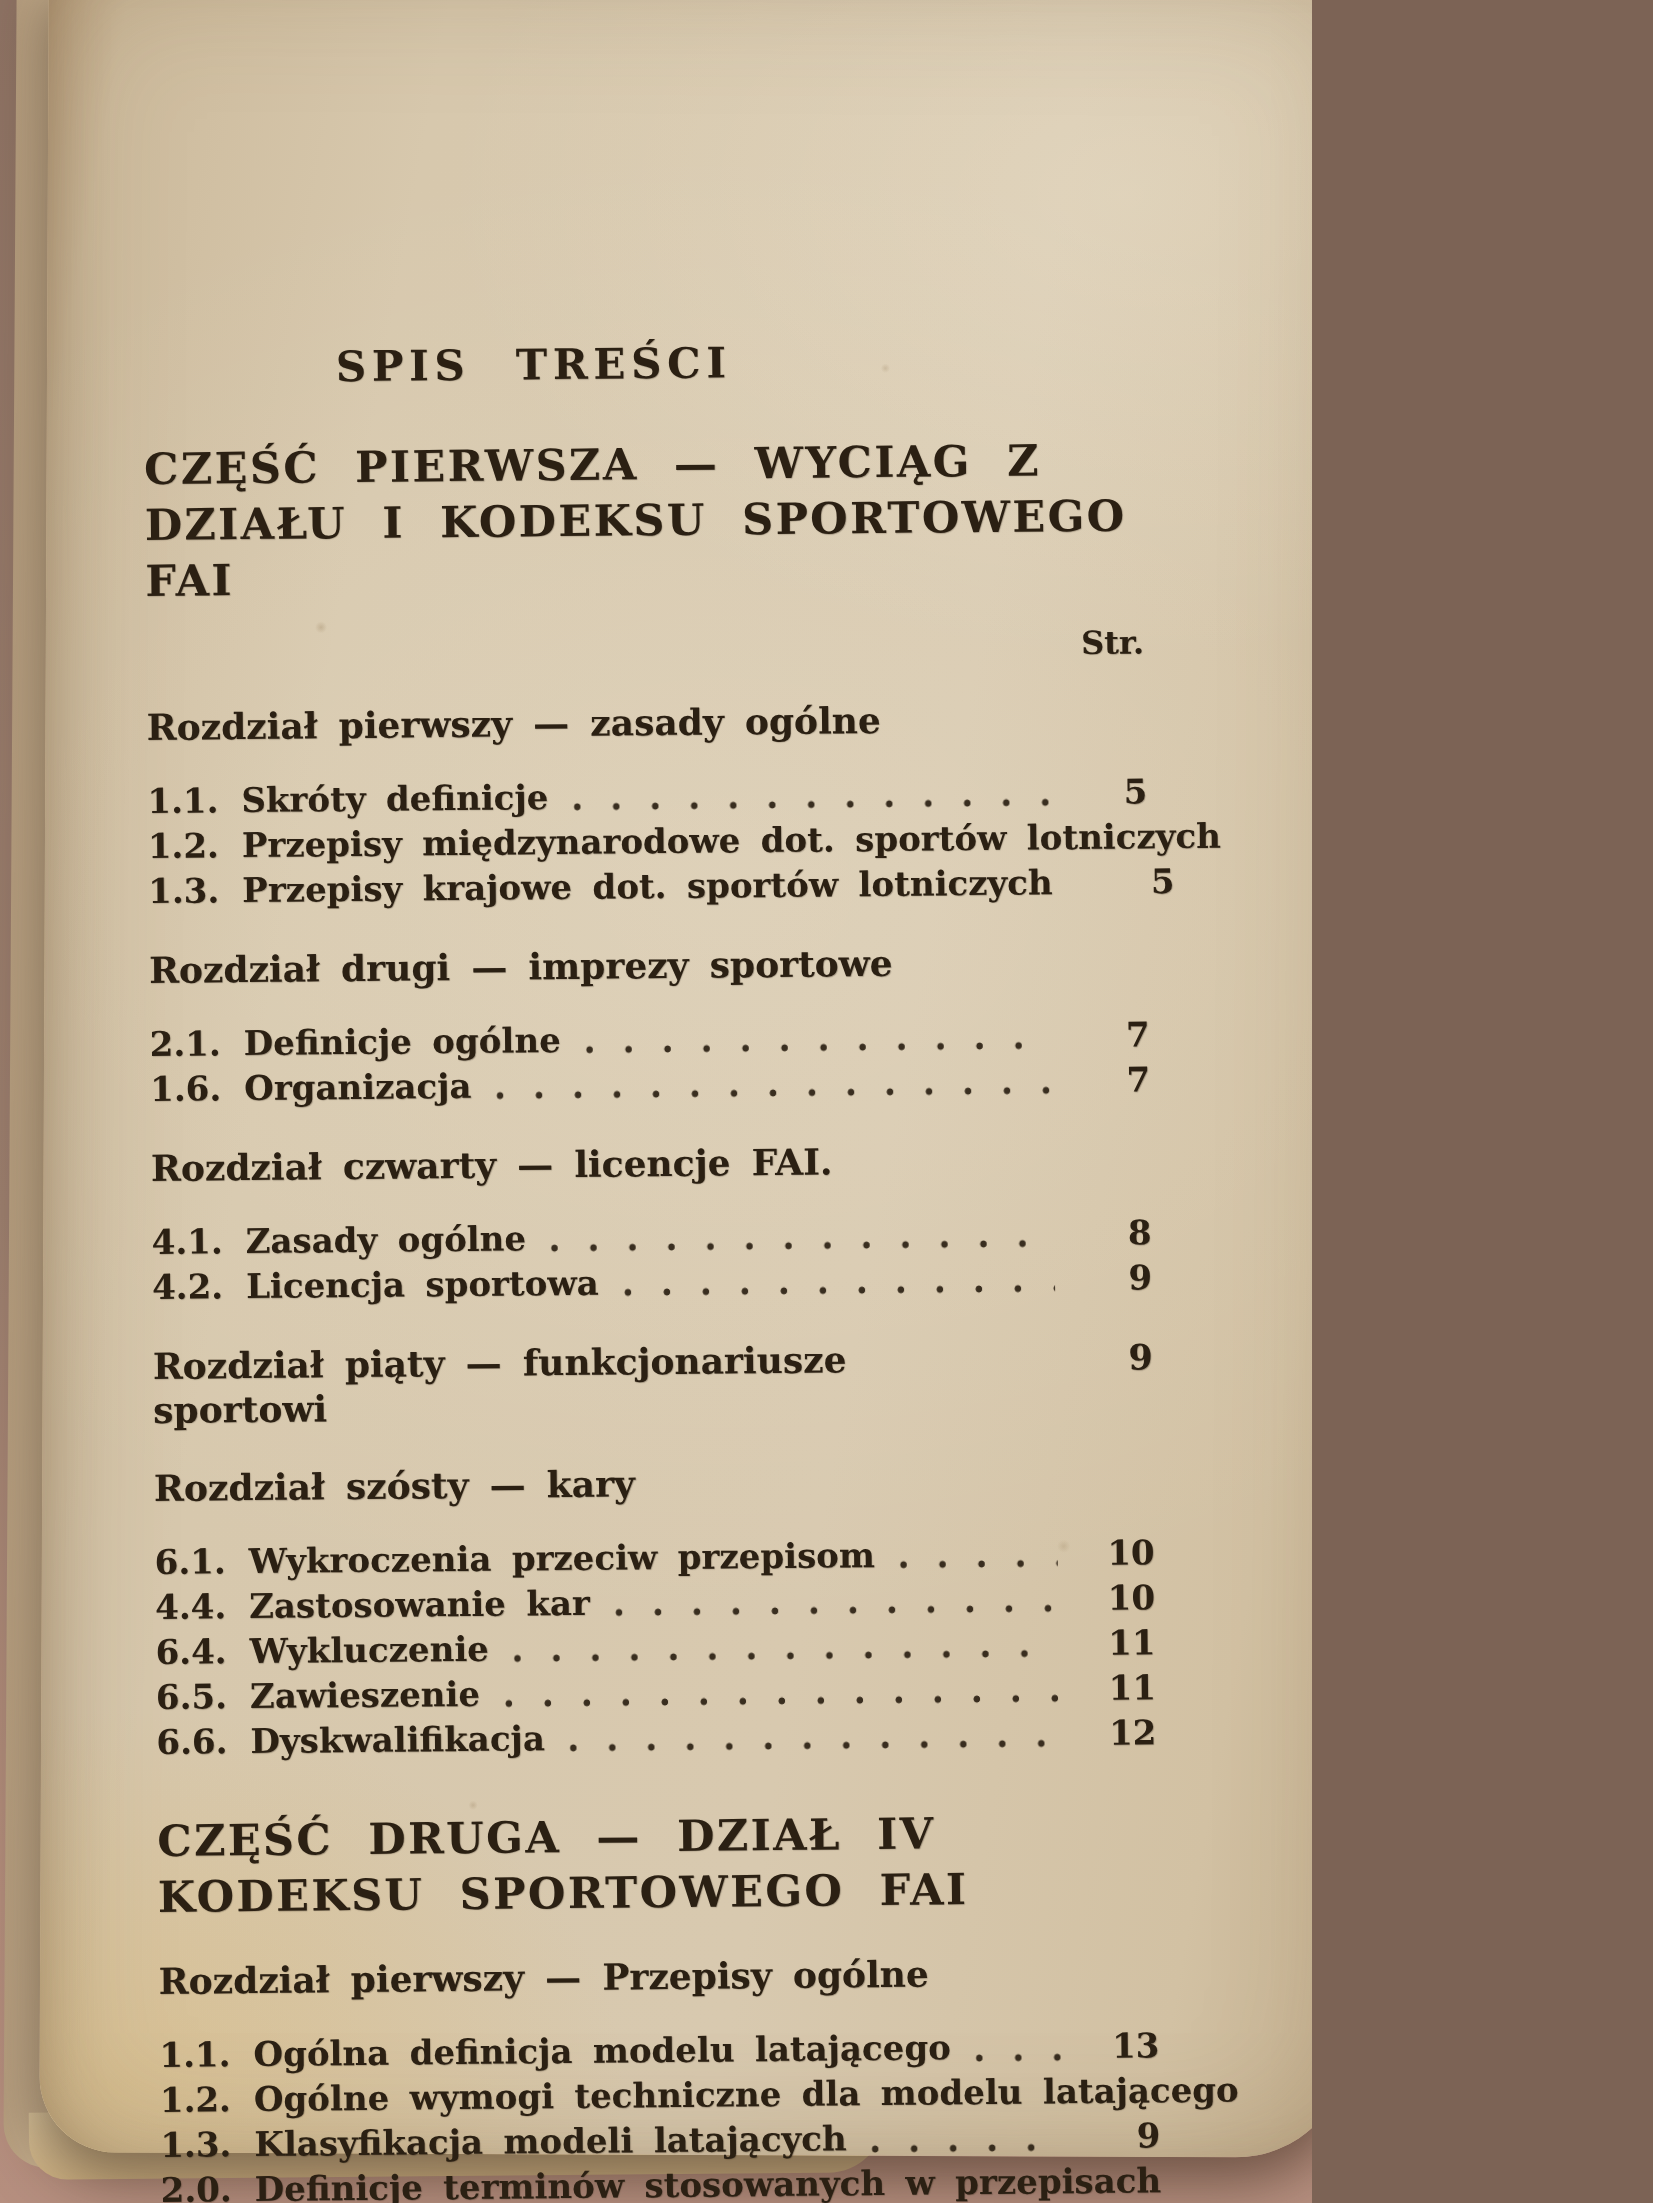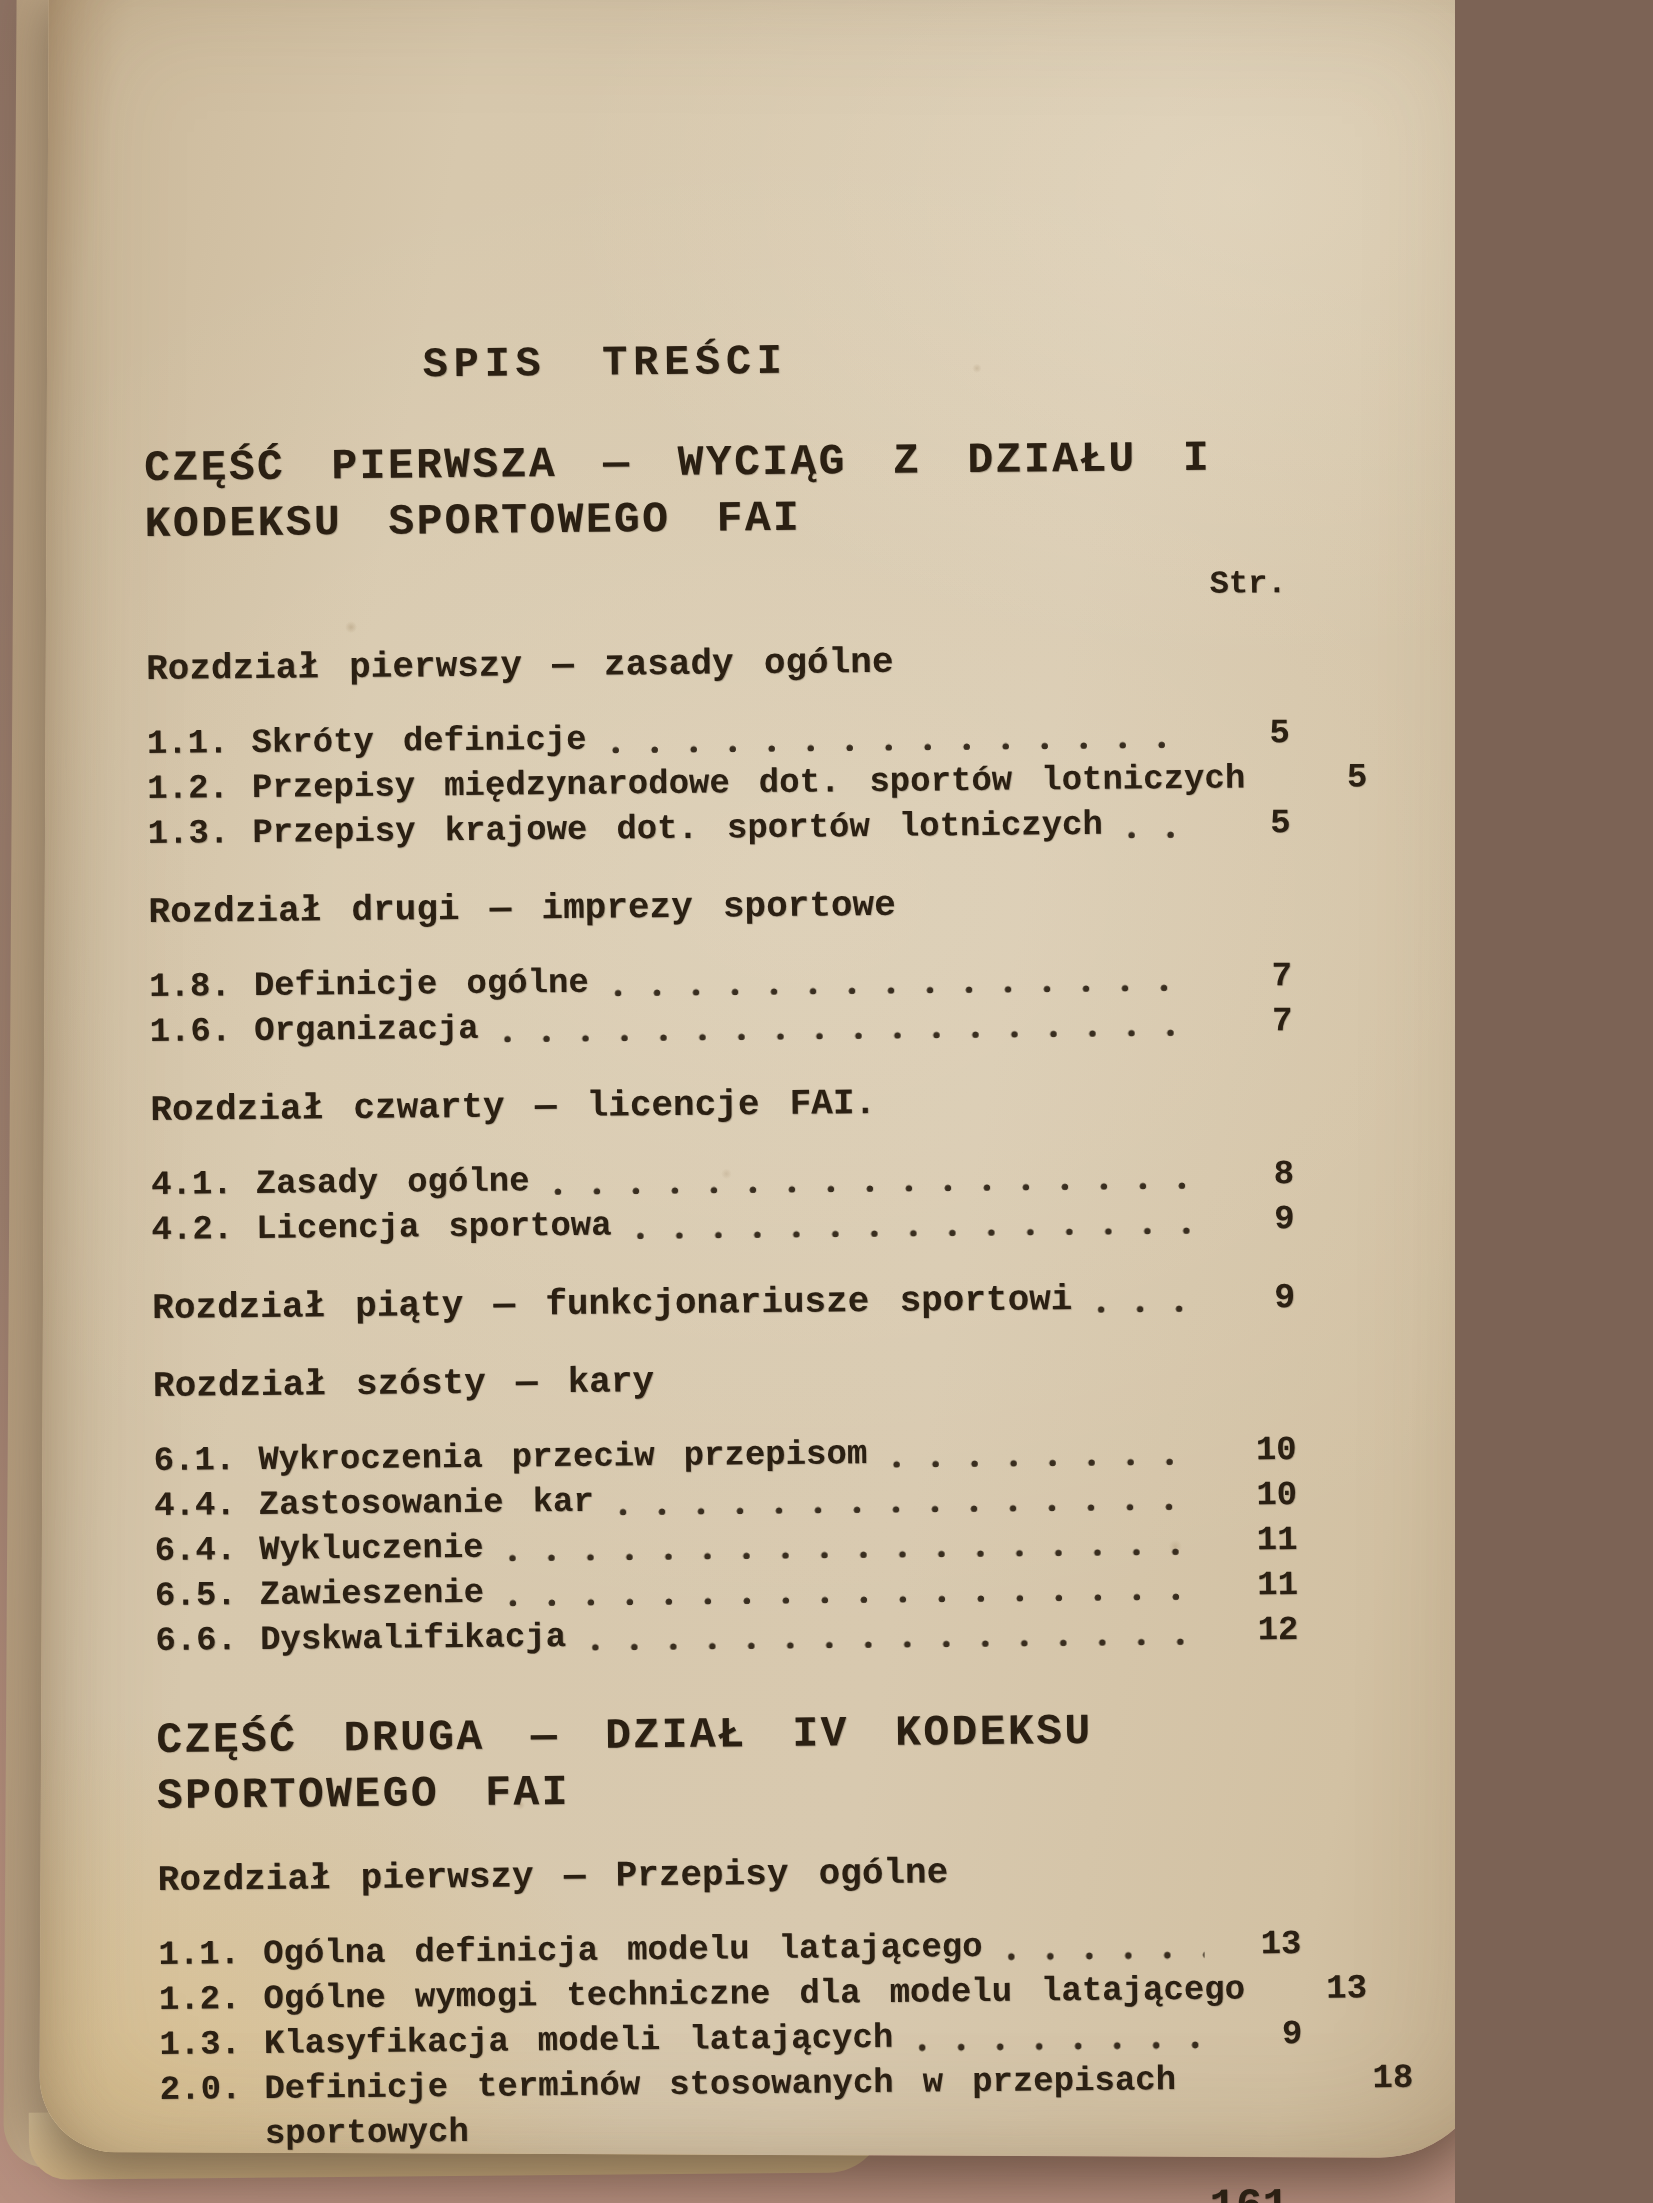--- a/index.html
+++ b/index.html
@@ -11,24 +11,23 @@
   }
   *{margin:0;padding:0;box-sizing:border-box;}
   body{
     width:1653px;height:2204px;
     background:#7c6355;
     font-family:"DejaVu Serif","Liberation Serif",serif;
     overflow:hidden;
   }
   
   .photo{
-    position:relative;width:1455px;height:2204px;overflow:hidden;
+    position:relative;width:1312px;height:2204px;overflow:hidden;
     background:
       linear-gradient(to bottom, #8d7263 0%, #9a7d6d 55%, #b18c7b 86%, #b68f7f 100%);
-    font-family: Liberation Mono, monospace;
   }
   
   .under-edge{
     position:absolute;left:9.5px;top:-19px;width:105px;bottom:36px;
     background:linear-gradient(to right,#b79f80,#cdb795 55%,#c3ad8c);
     border-radius:0 0 48px 44px;
     transform:rotate(.35deg);
   }
   .under-edge-bottom{
     position:absolute;left:28.5px;bottom:28.5px;width:856px;height:67px;
@@ -159,21 +158,21 @@
 </ul>
   </div>
 
   <div class="section">
     <div class="section-heading-row">
       <span>Rozdział drugi — imprezy sportowe</span>
 
     </div>
     <ul class="section-entries">
   <li class="entry">
-    <span class="entry-num">1.8.</span>
+    <span class="entry-num">2.1.</span>
     <span class="entry-label">Definicje ogólne</span>
     <span class="leader"></span>
     <span class="page-num">7</span>
   </li>
 
   <li class="entry">
     <span class="entry-num">1.6.</span>
     <span class="entry-label">Organizacja</span>
     <span class="leader"></span>
     <span class="page-num">7</span>

